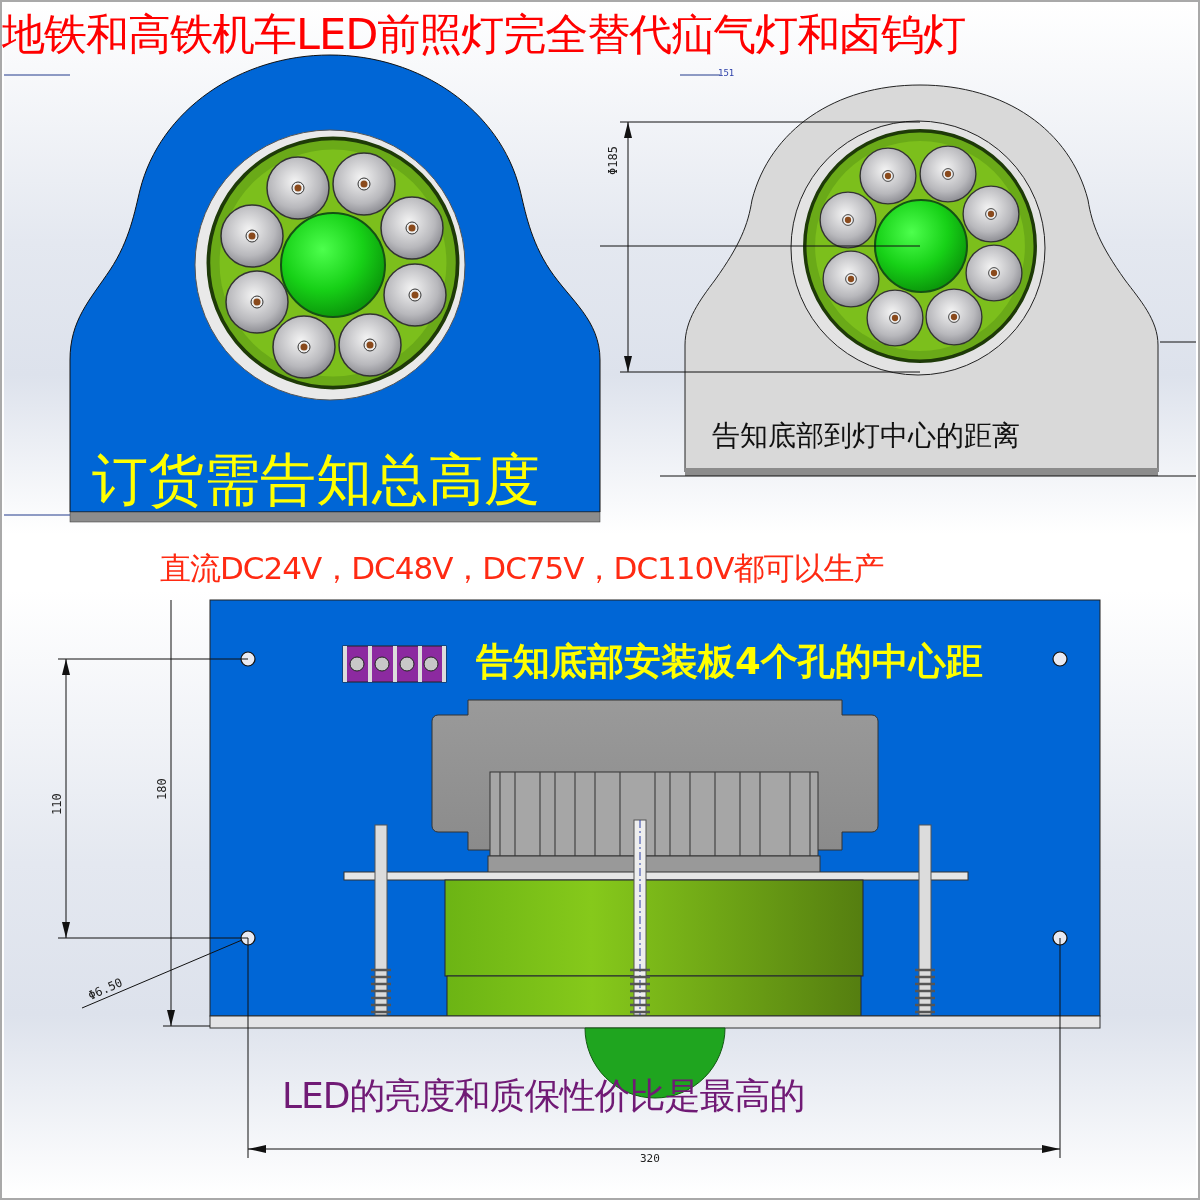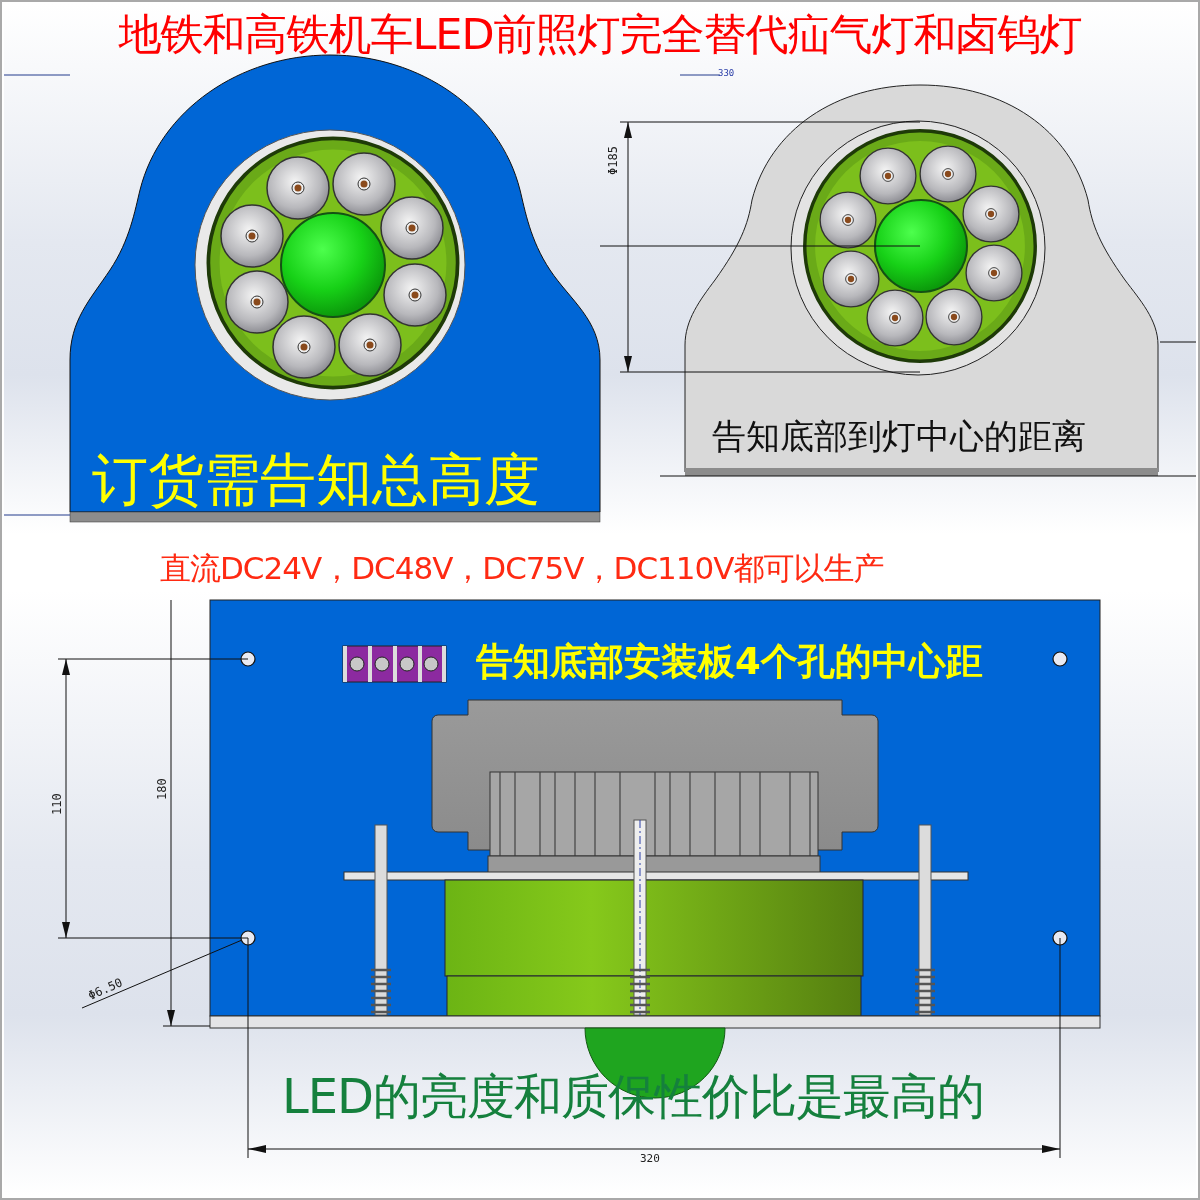--- a/index.html
+++ b/index.html
@@ -1,25 +1,25 @@
 <!DOCTYPE html>
 <html><head>
 <meta charset="utf-8">
 <style>
   html,body{margin:0;padding:0;}
   body{width:1200px;height:1200px;position:relative;overflow:hidden;background:#fff;font-family:"DejaVu Sans","Liberation Sans",sans-serif;}
   .frame{position:absolute;left:0;top:0;width:1196px;height:1196px;border:2px solid #a9a9a9;}
   .panel{position:absolute;background:linear-gradient(180deg,#ffffff 0%,#e4e8f0 45%,#dde2ec 70%,#ffffff 100%);}
-  .title{position:absolute;left:2px;top:4px;width:1196px;color:#ff0000;font-size:43px;letter-spacing:-1px;white-space:nowrap;line-height:60px;text-align:center;}
+  .title{position:absolute;left:2px;top:4px;width:1196px;color:#ff0000;font-size:43px;letter-spacing:-1px;white-space:nowrap;line-height:60px;}
   .subtitle{position:absolute;left:160px;top:543px;color:#ff2a12;font-size:31px;white-space:nowrap;line-height:50px;letter-spacing:-1px;}
-  .bottom-note{position:absolute;left:282px;top:1064px;color:#15803d;font-size:48px;white-space:nowrap;line-height:64px;letter-spacing:-1px;text-align:right;}
+  .bottom-note{position:absolute;left:282px;top:1064px;color:#701a75;font-size:36px;white-space:nowrap;line-height:64px;letter-spacing:-1px;text-align:right;}
   .yellow{color:#ffff00;}
   .order-note{position:absolute;left:92px;top:448px;font-size:56px;line-height:64px;white-space:nowrap;}
   .mount-note{position:absolute;left:476px;top:636px;font-size:37px;line-height:52px;white-space:nowrap;font-weight:bold;}
-  .center-note{position:absolute;left:712px;top:412px;font-size:34px;color:#111;line-height:48px;white-space:nowrap;}
+  .center-note{position:absolute;left:712px;top:412px;font-size:28px;color:#111;line-height:48px;white-space:nowrap;}
   .dimtext{position:absolute;font-size:12px;color:#222;font-family:"DejaVu Sans Mono",monospace;}
   svg{position:absolute;left:0;top:0;}
 </style>
 </head>
 <body>
 
 <div class="frame"></div>
 
 <div class="panel" style="left:4px;top:4px;width:596px;height:530px;"></div>
 <div class="panel" style="left:600px;top:4px;width:596px;height:530px;"></div>
@@ -178,21 +178,21 @@
     <line x1="82" y1="1008" x2="242" y2="940" stroke="#111" stroke-width="1"></line>
     <line x1="248" y1="938" x2="248" y2="1158" stroke="#111" stroke-width="1"></line>
     <line x1="1060" y1="938" x2="1060" y2="1158" stroke="#111" stroke-width="1"></line>
     <line x1="248" y1="1149" x2="1060" y2="1149" stroke="#111" stroke-width="1.2"></line>
     <polygon points="248,1149 266,1145 266,1153" fill="#111"></polygon>
     <polygon points="1060,1149 1042,1145 1042,1153" fill="#111"></polygon>
   </g>
 </svg>
 
 <div class="dimtext" style="left:606px;top:175px;transform:rotate(-90deg);transform-origin:left top;">Φ185</div>
-<div class="dimtext" style="left:718px;top:68px;font-size:9px;color:#2a3ea8;">330</div>
+<div class="dimtext" style="left:718px;top:68px;font-size:9px;color:#2a3ea8;">151</div>
 <div class="dimtext" style="left:50px;top:815px;transform:rotate(-90deg);transform-origin:left top;">110</div>
 <div class="dimtext" style="left:155px;top:800px;transform:rotate(-90deg);transform-origin:left top;">180</div>
 <div class="dimtext" style="left:86px;top:990px;transform:rotate(-24deg);transform-origin:left top;">Φ6.50</div>
 <div class="dimtext" style="left:640px;top:1132px;font-size:11px;margin-top:20px;">320</div>
 
 <div class="title">地铁和高铁机车LED前照灯完全替代疝气灯和卤钨灯</div>
 <div class="order-note yellow">订货需告知总高度</div>
 <div class="center-note">告知底部到灯中心的距离</div>
 <div class="subtitle">直流DC24V，DC48V，DC75V，DC110V都可以生产</div>
 <div class="mount-note yellow">告知底部安装板4个孔的中心距</div>

